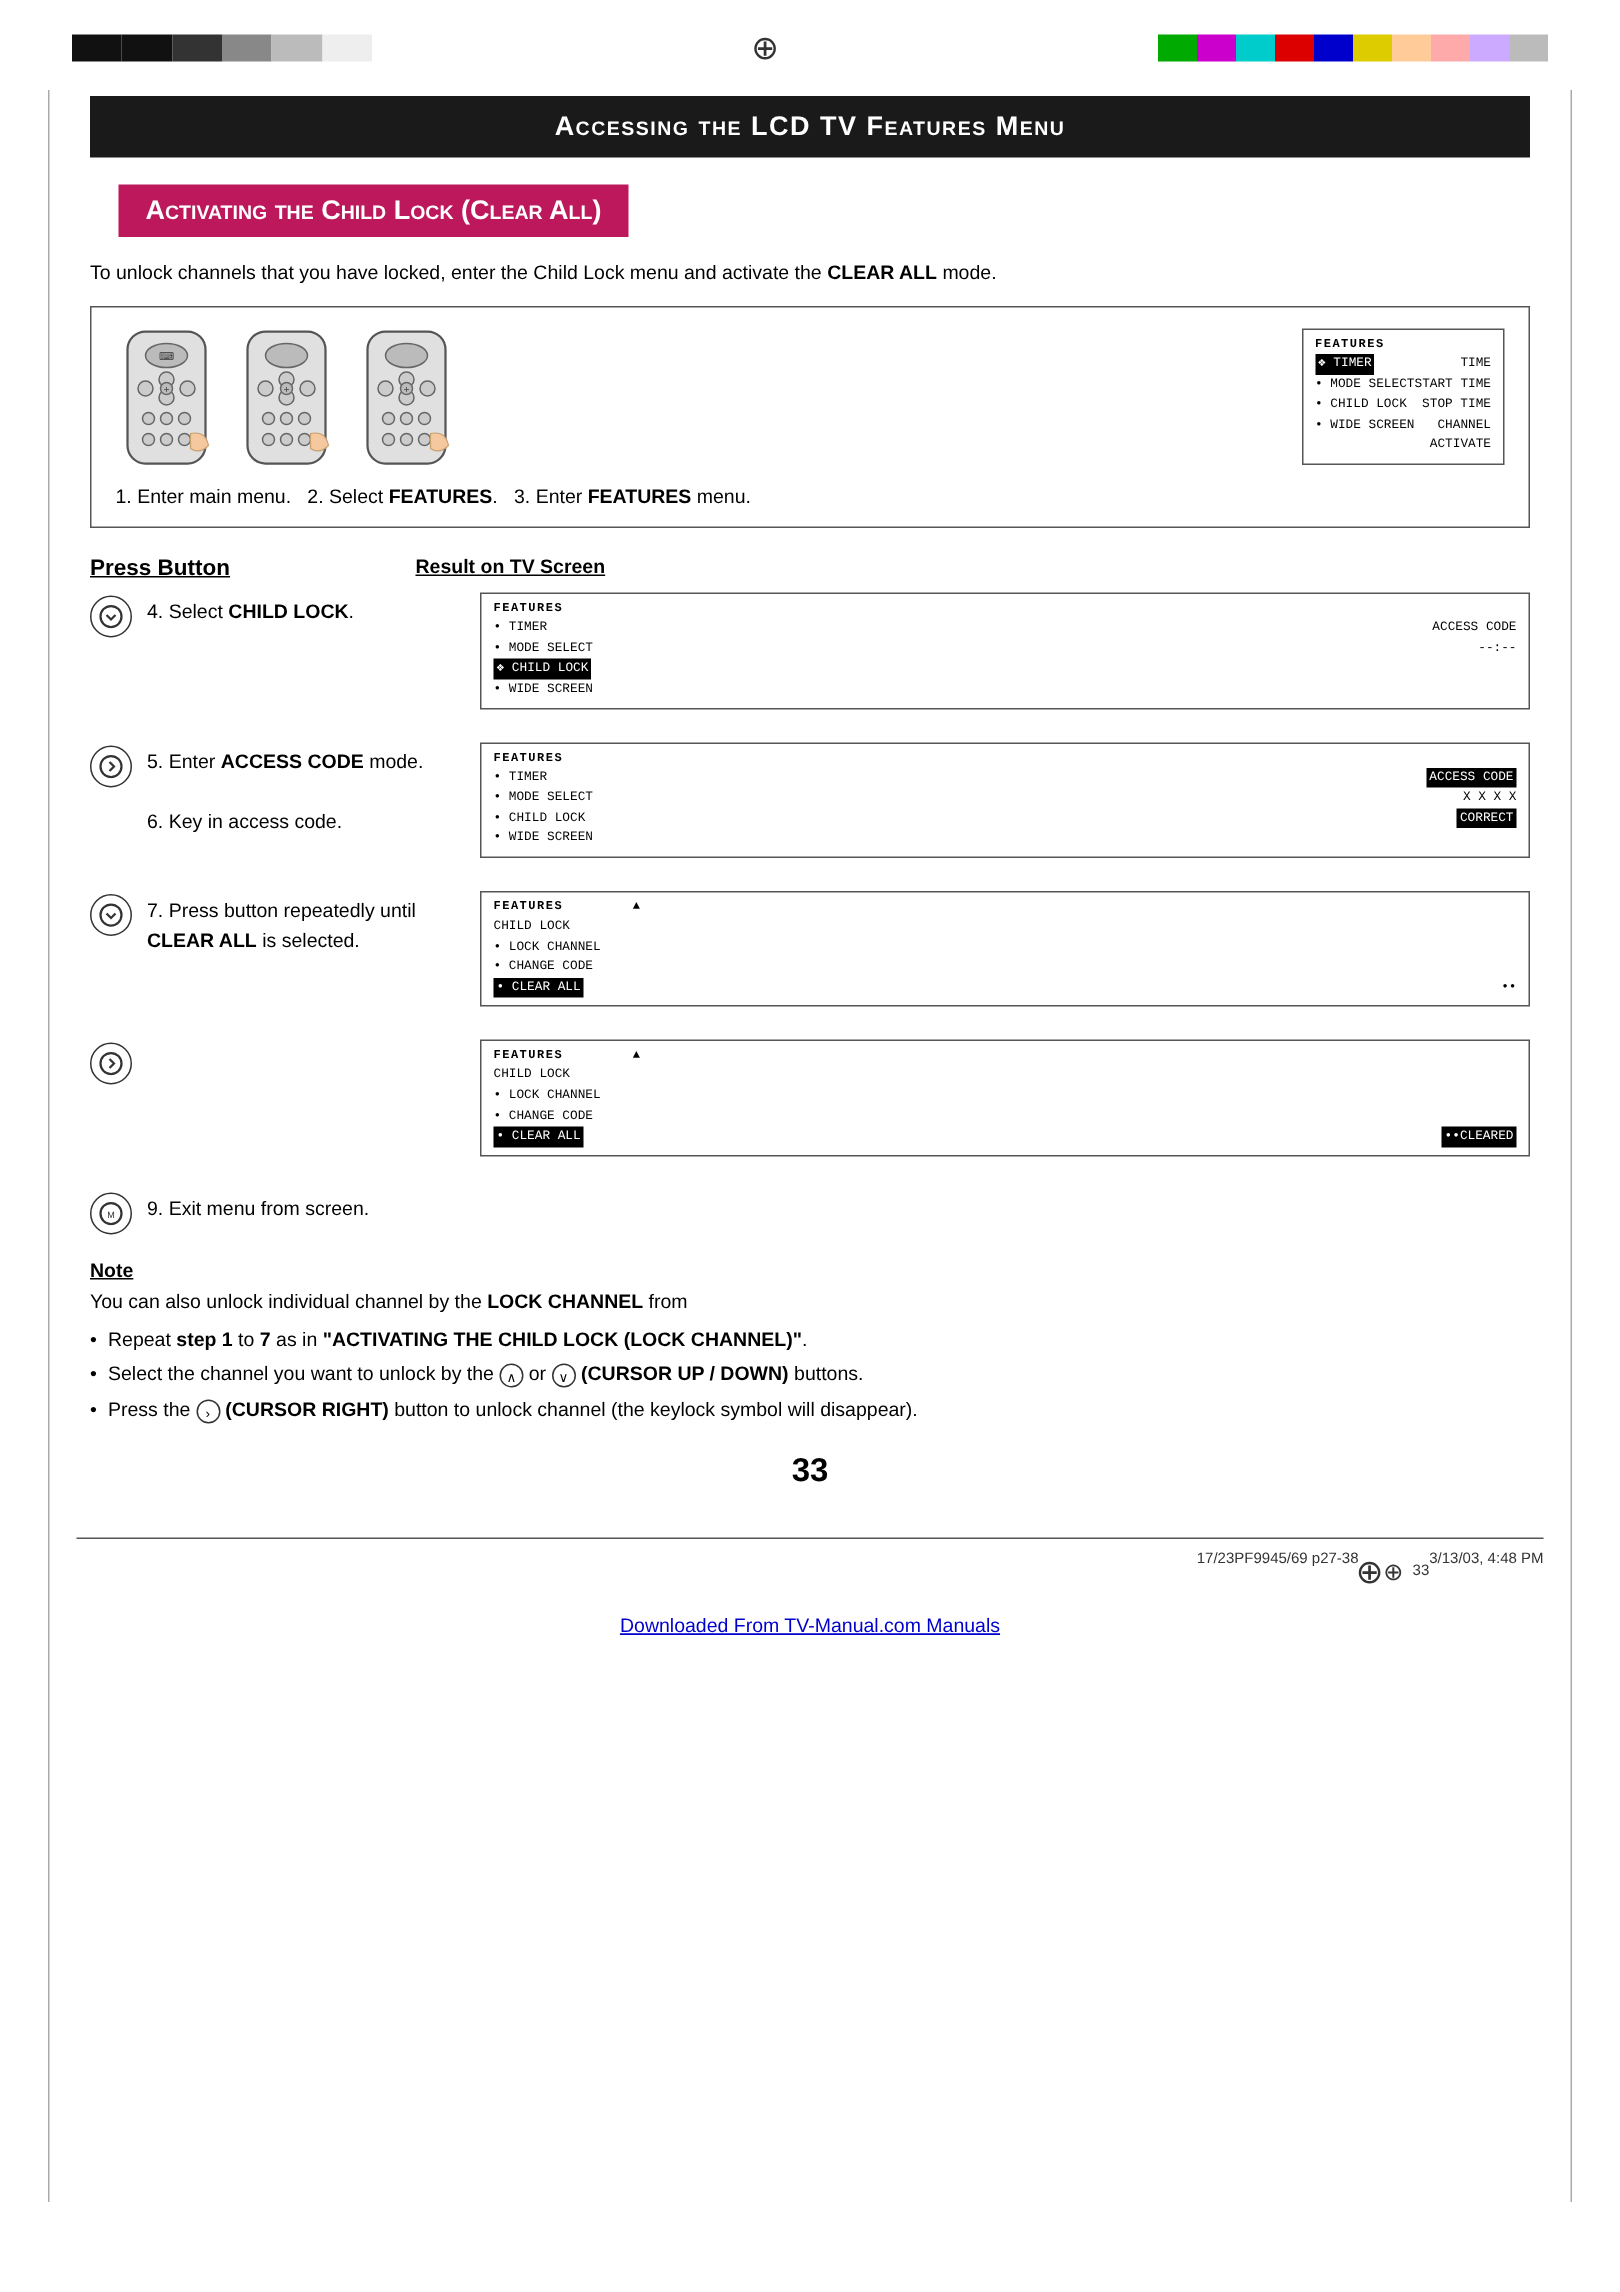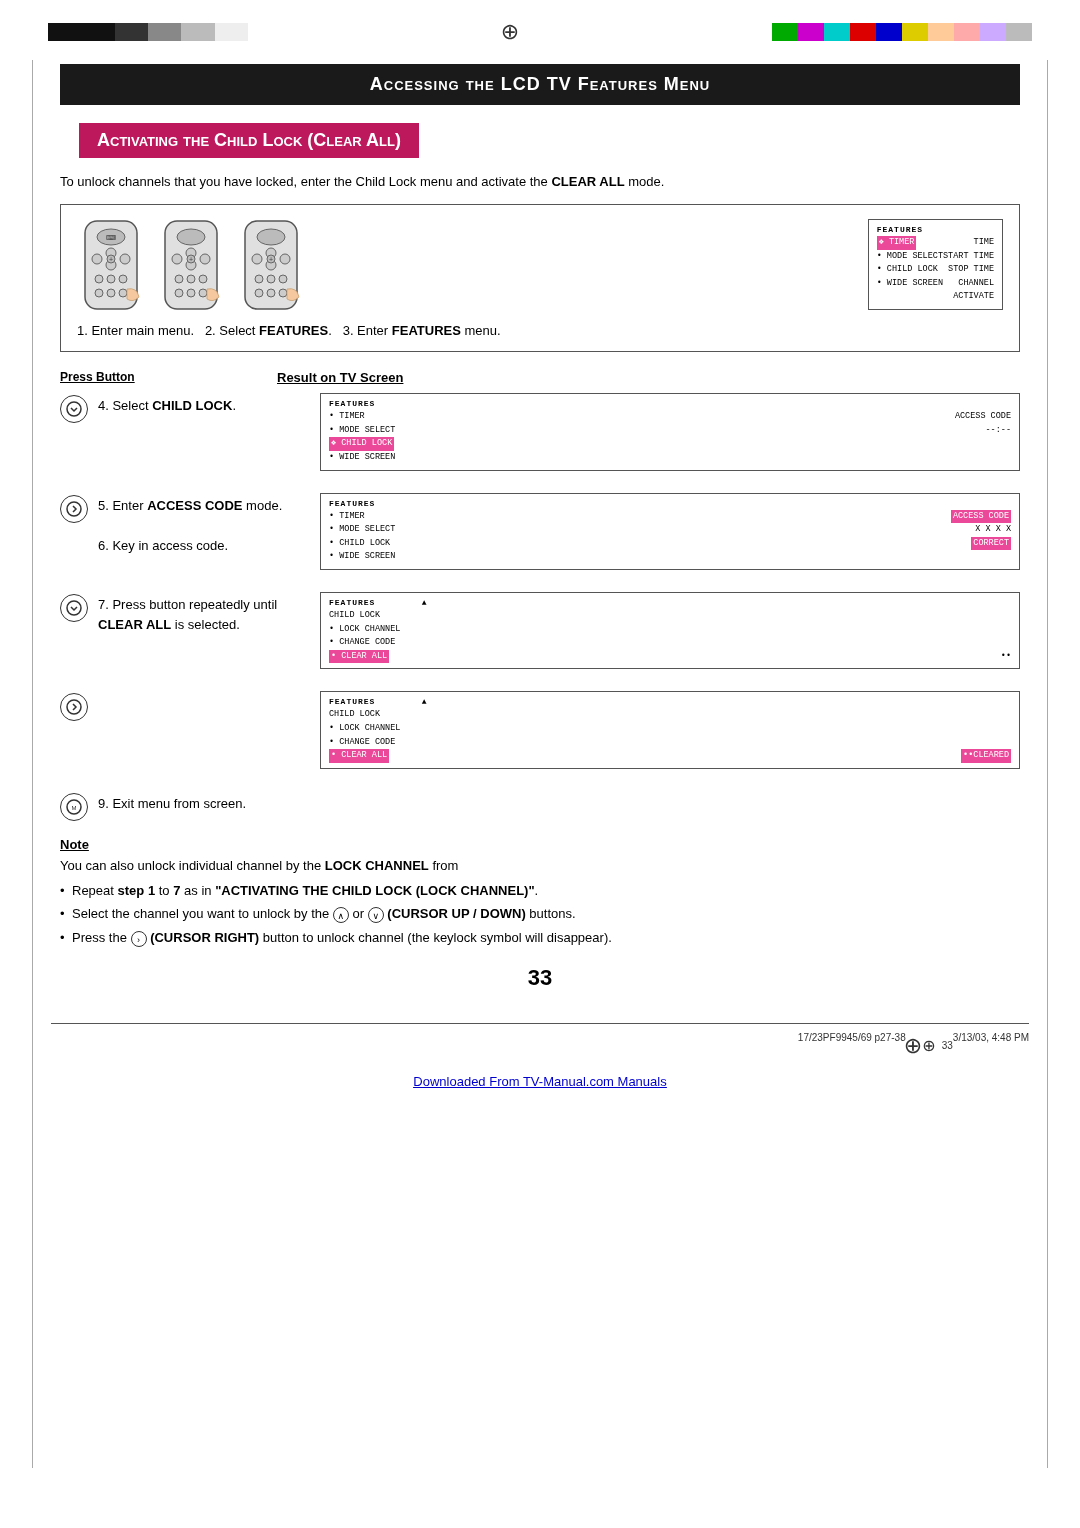--- a/index.html
+++ b/index.html
@@ -136,21 +136,21 @@
     .press-result-area {
       margin-top: 10px;
     }
     .pr-header-row {
       display: flex;
       margin-bottom: 8px;
     }
     .pr-header-left {
       width: 217px;
       font-weight: bold;
-      font-size: 12px;
+      font-size: 15px;
       text-decoration: underline;
     }
     .pr-header-right {
       flex: 1;
       font-weight: bold;
       font-size: 13px;
       text-decoration: underline;
     }
 
     .pr-step-row {
@@ -277,21 +277,21 @@
       margin-bottom: 2px;
       font-size: 8px;
     }
     .fp-small .row {
       display: flex;
       justify-content: space-between;
       line-height: 1.6;
       white-space: nowrap;
     }
     .fp-small .hl {
-      background: #ec4899;
+      background: #000000;
       color: #fff;
       padding: 0 2px;
     }
   </style>
 </head>
 <body>
 
 <div class="top-bar-container">
   <div class="color-bar-left">
     <div class="seg seg-black"></div>

